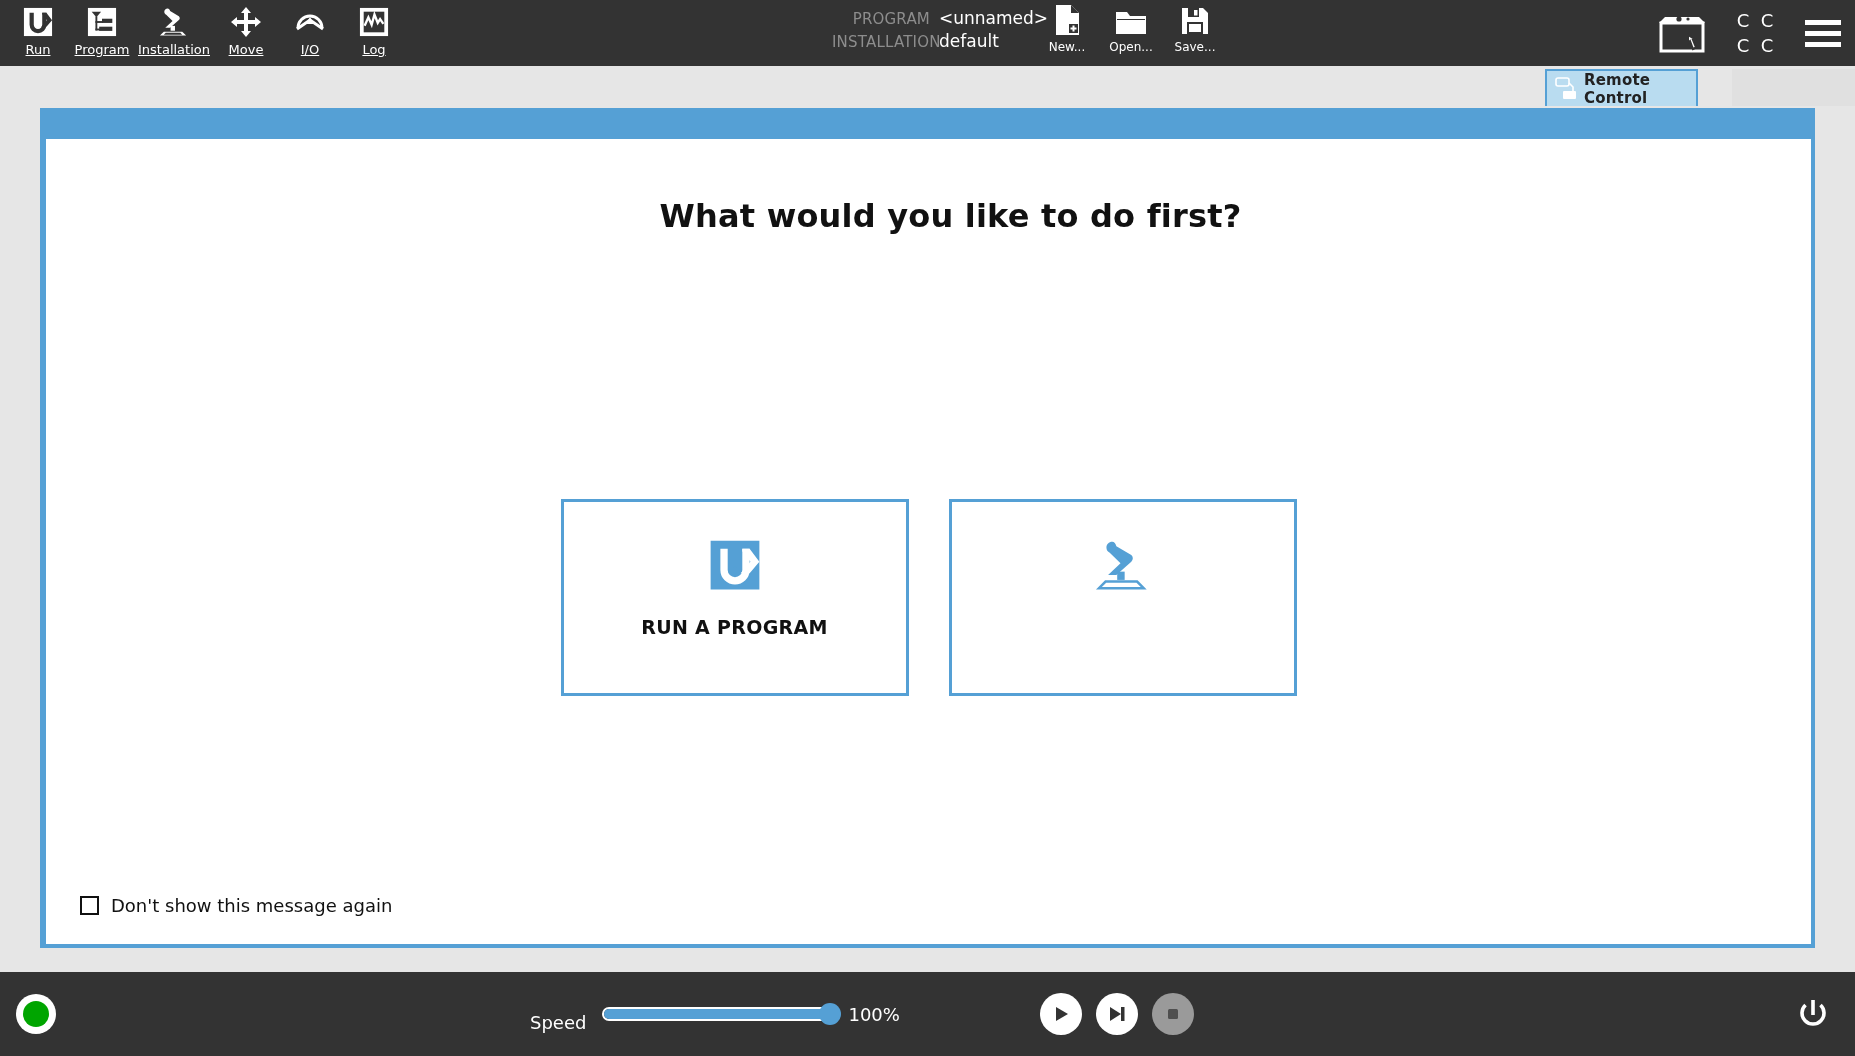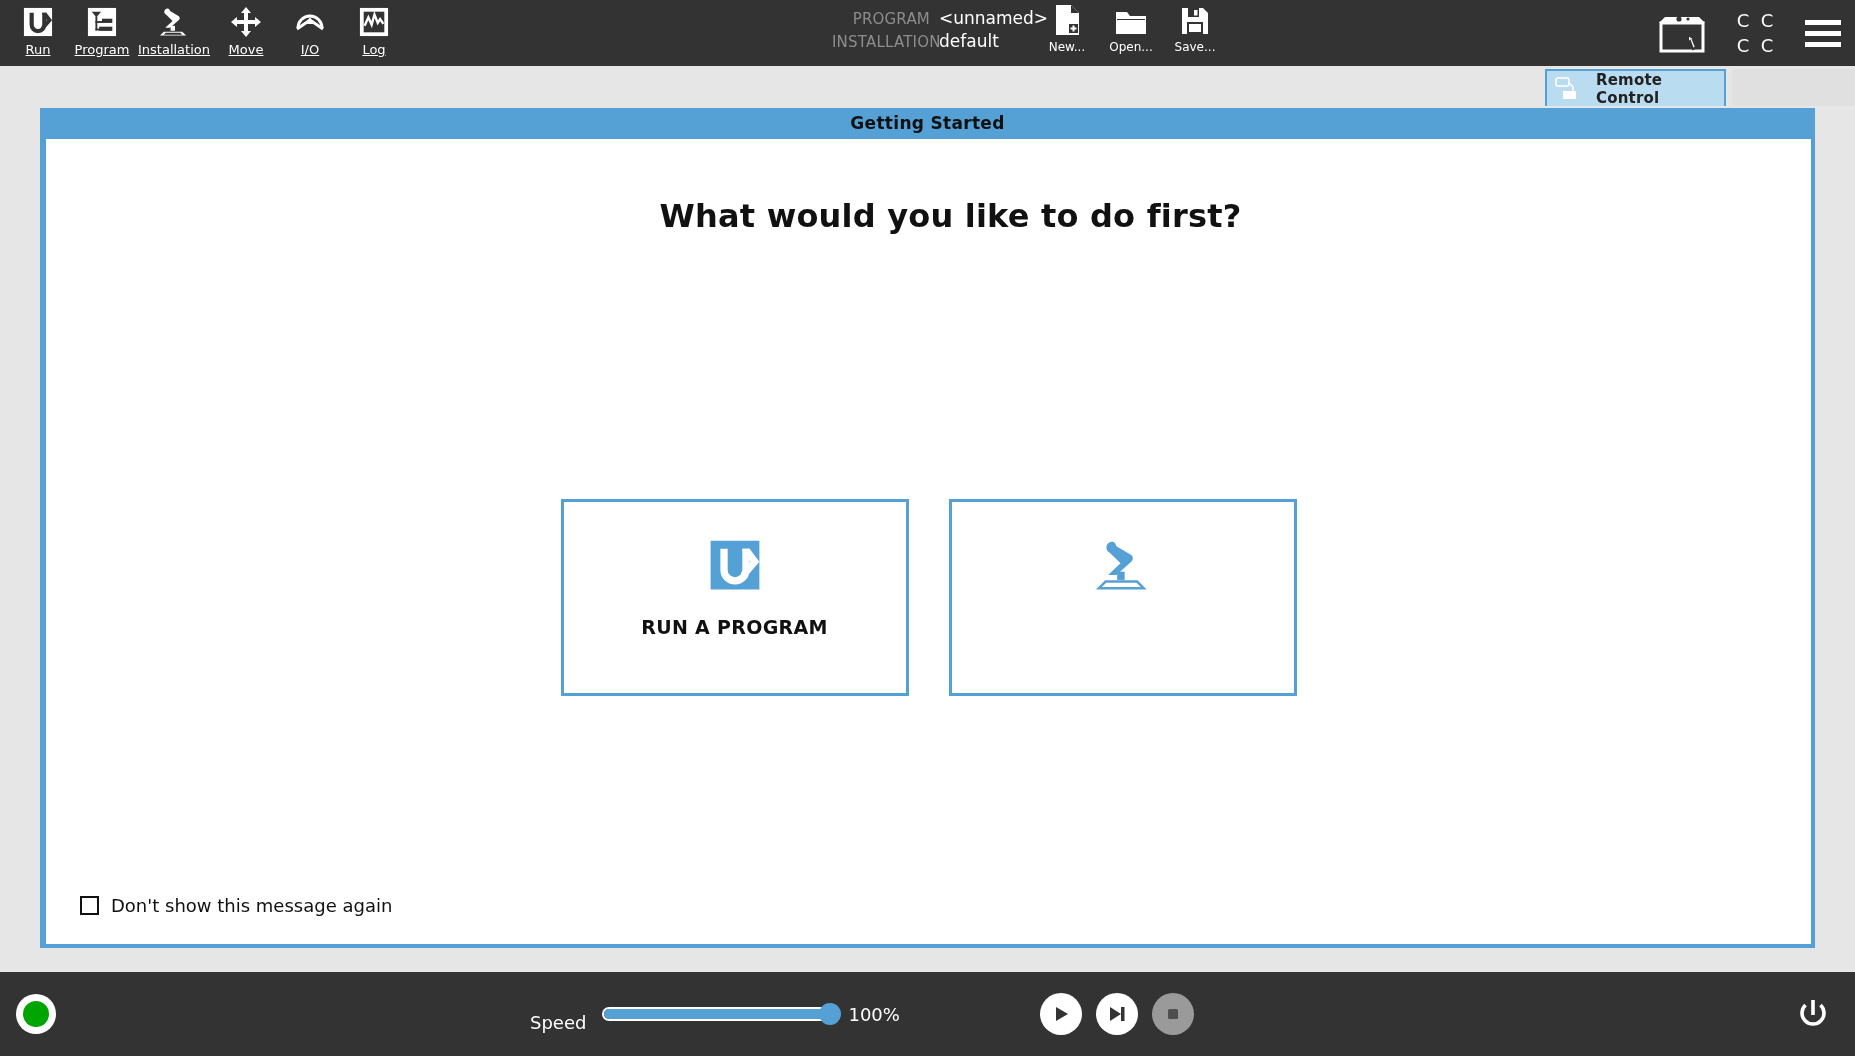--- a/index.html
+++ b/index.html
@@ -61,23 +61,23 @@
   #cc-grid span { color:#ffffff; font-size:18px; line-height:18px; }
   #hamburger { display:flex; flex-direction:column; gap:6px; cursor:pointer; padding:4px; }
   #hamburger i { display:block; width:36px; height:5px; background:#ffffff; }
 
   
   #tabstrip {
     position:absolute; top:66px; left:0; width:1855px; height:40px;
     background:#e6e6e6;
   }
   #tab-remote {
-    position:absolute; left:1545px; top:3px; width:181px; height:37px;
+    position:absolute; left:1545px; top:3px; width:153px; height:37px;
     background:#b9dcf0; border:2px solid #55a0d5; border-bottom:none;
-    display:flex; align-items:center; padding-left:8px; gap:19px;
+    display:flex; align-items:center; padding-left:8px; gap:7px;
     cursor:pointer;
   }
   #tab-remote .tablabel { font-size:15px; color:#222; font-weight:bold; letter-spacing:0.2px; }
   #tab-blank {
     position:absolute; left:1732px; top:3px; width:123px; height:37px;
     background:#e0e0e0;
   }
 
   
   #panel {
@@ -345,21 +345,20 @@
         <path d="M14 6 L18 10 L18 14" fill="none" stroke="#ffffff" stroke-width="1.6"></path>
         <rect x="8" y="14" width="13" height="8" rx="1" fill="#ffffff"></rect>
       </svg>
     </span>
     <span class="tablabel">Remote Control</span>
   </div>
   <div id="tab-blank"></div>
 </div>
 
 <div id="panel">
-  <div id="panel-title">Getting Started</div>
 
   <div id="panel-body">
 
     <div id="main-heading">What would you like to do first?</div>
 
     <div id="cards">
 
       <div class="card">
         <span class="cardicon">
           <svg width="52" height="52" viewBox="0 0 64 64">

